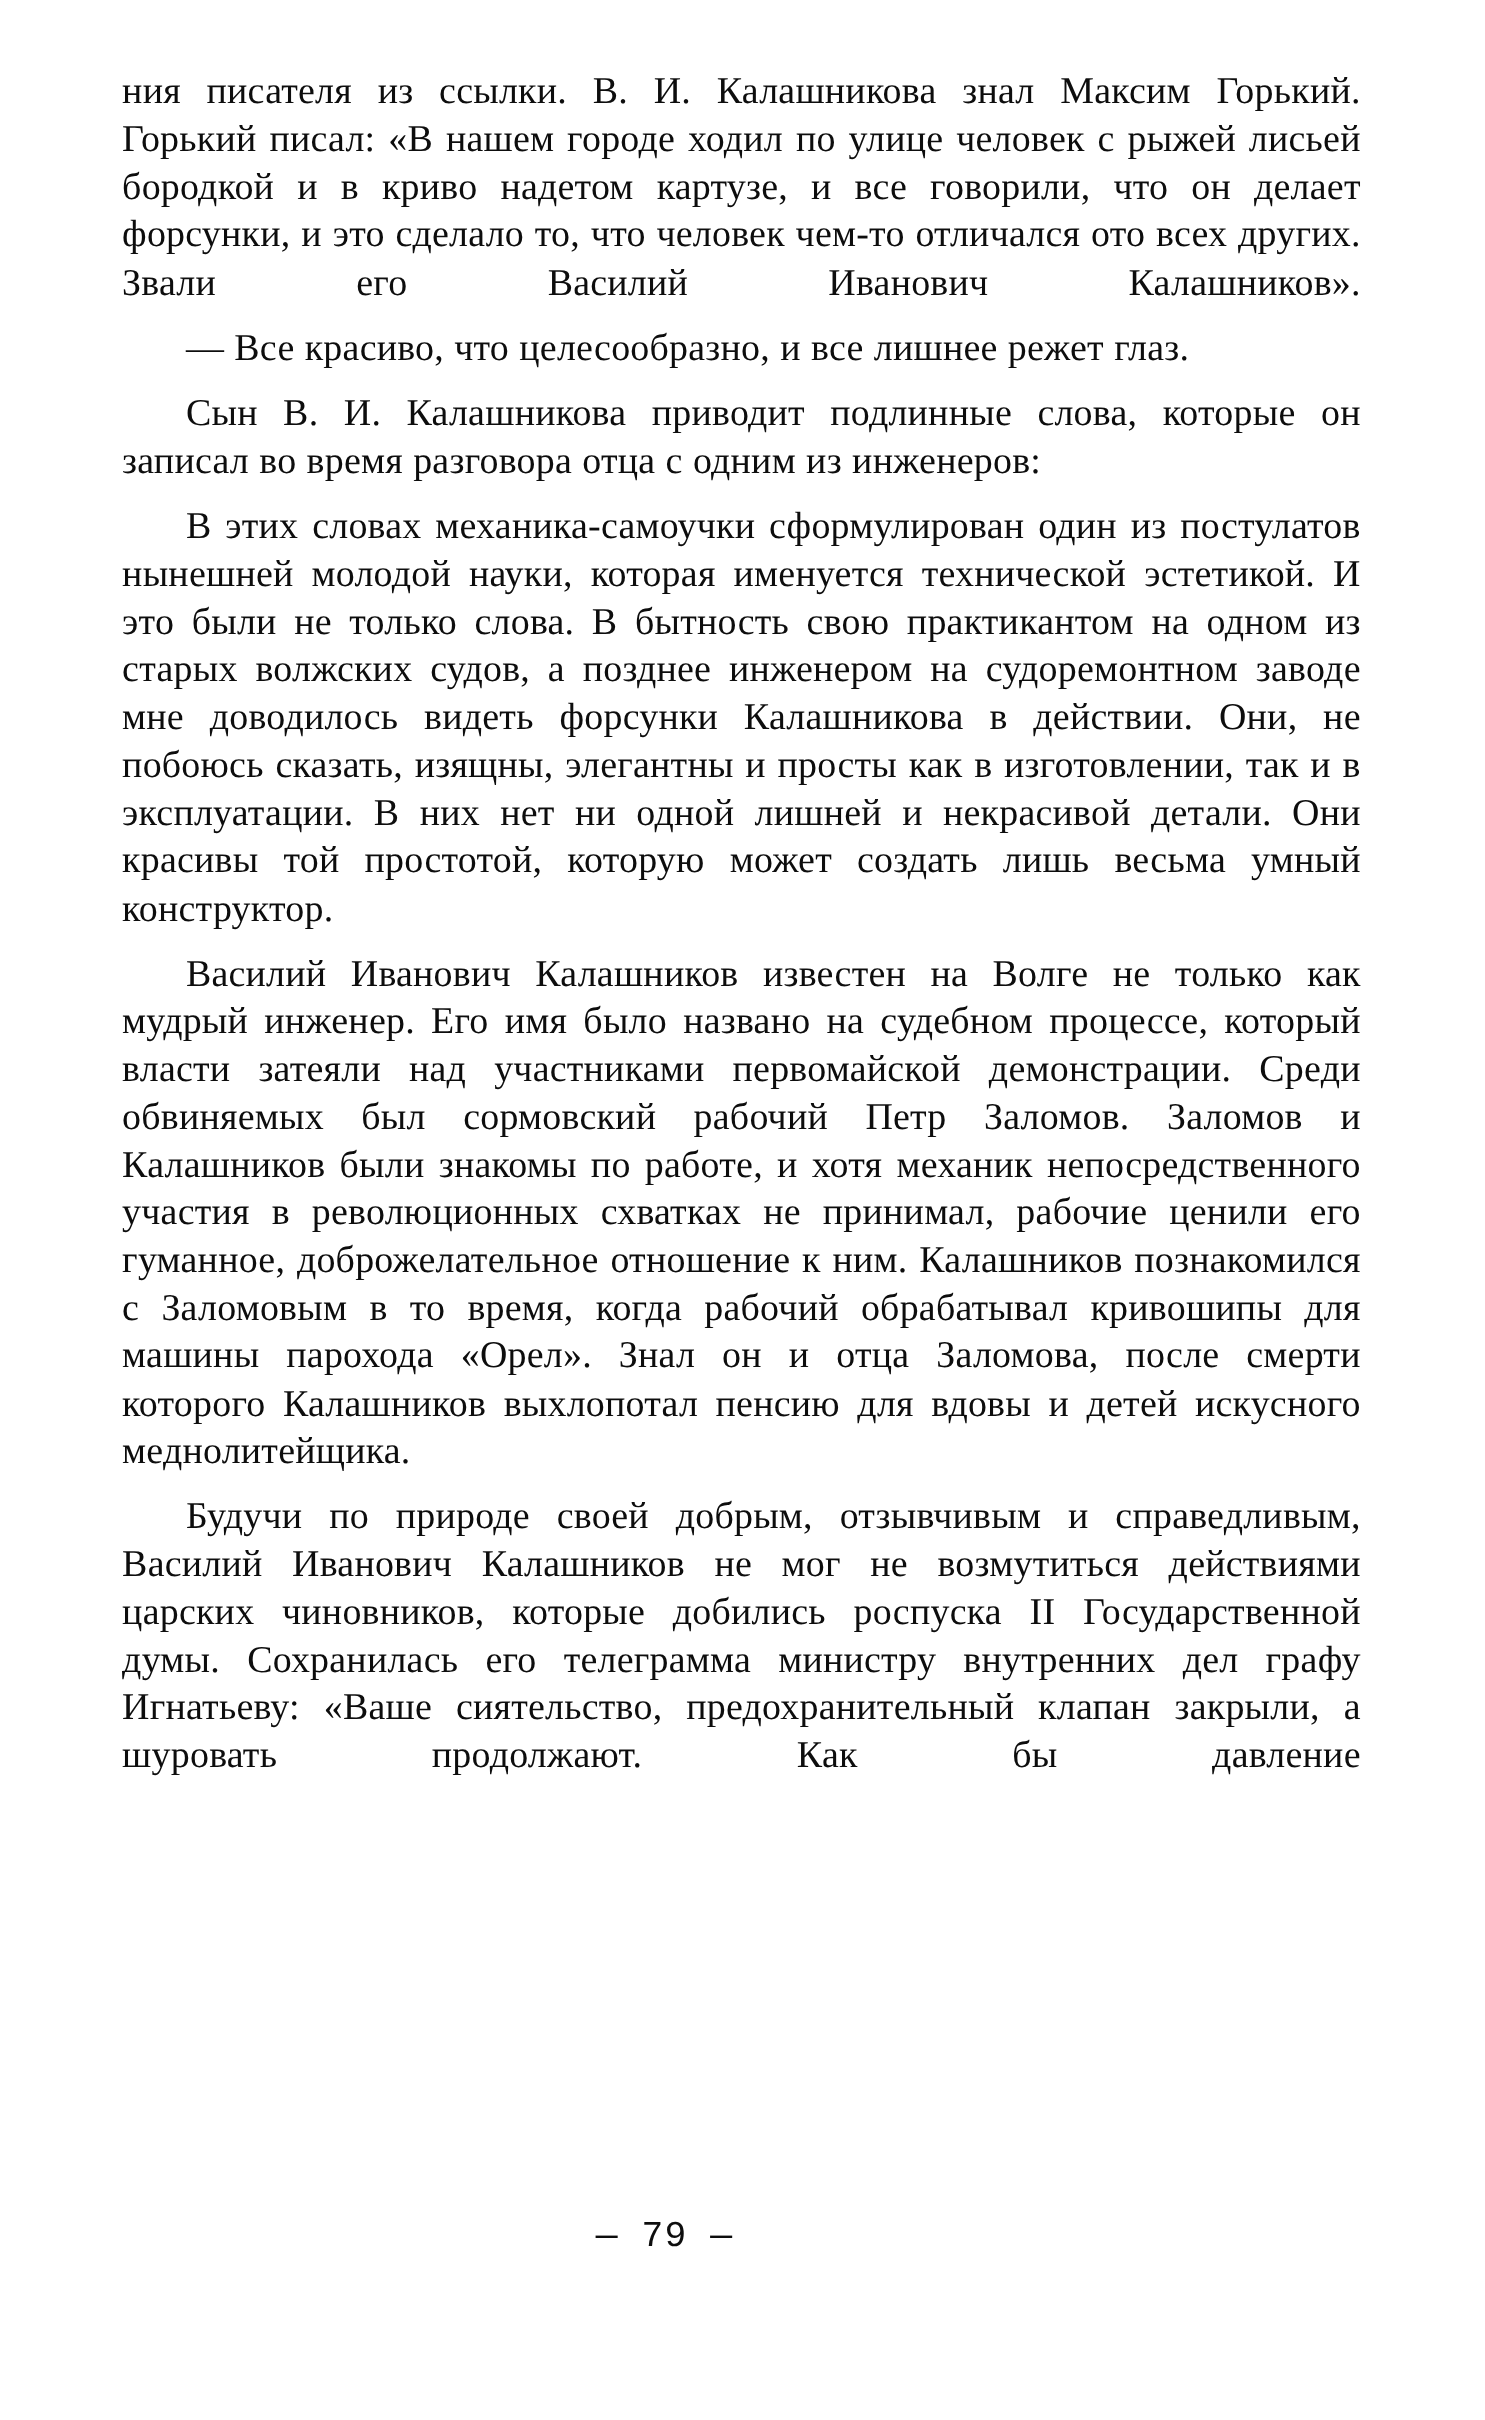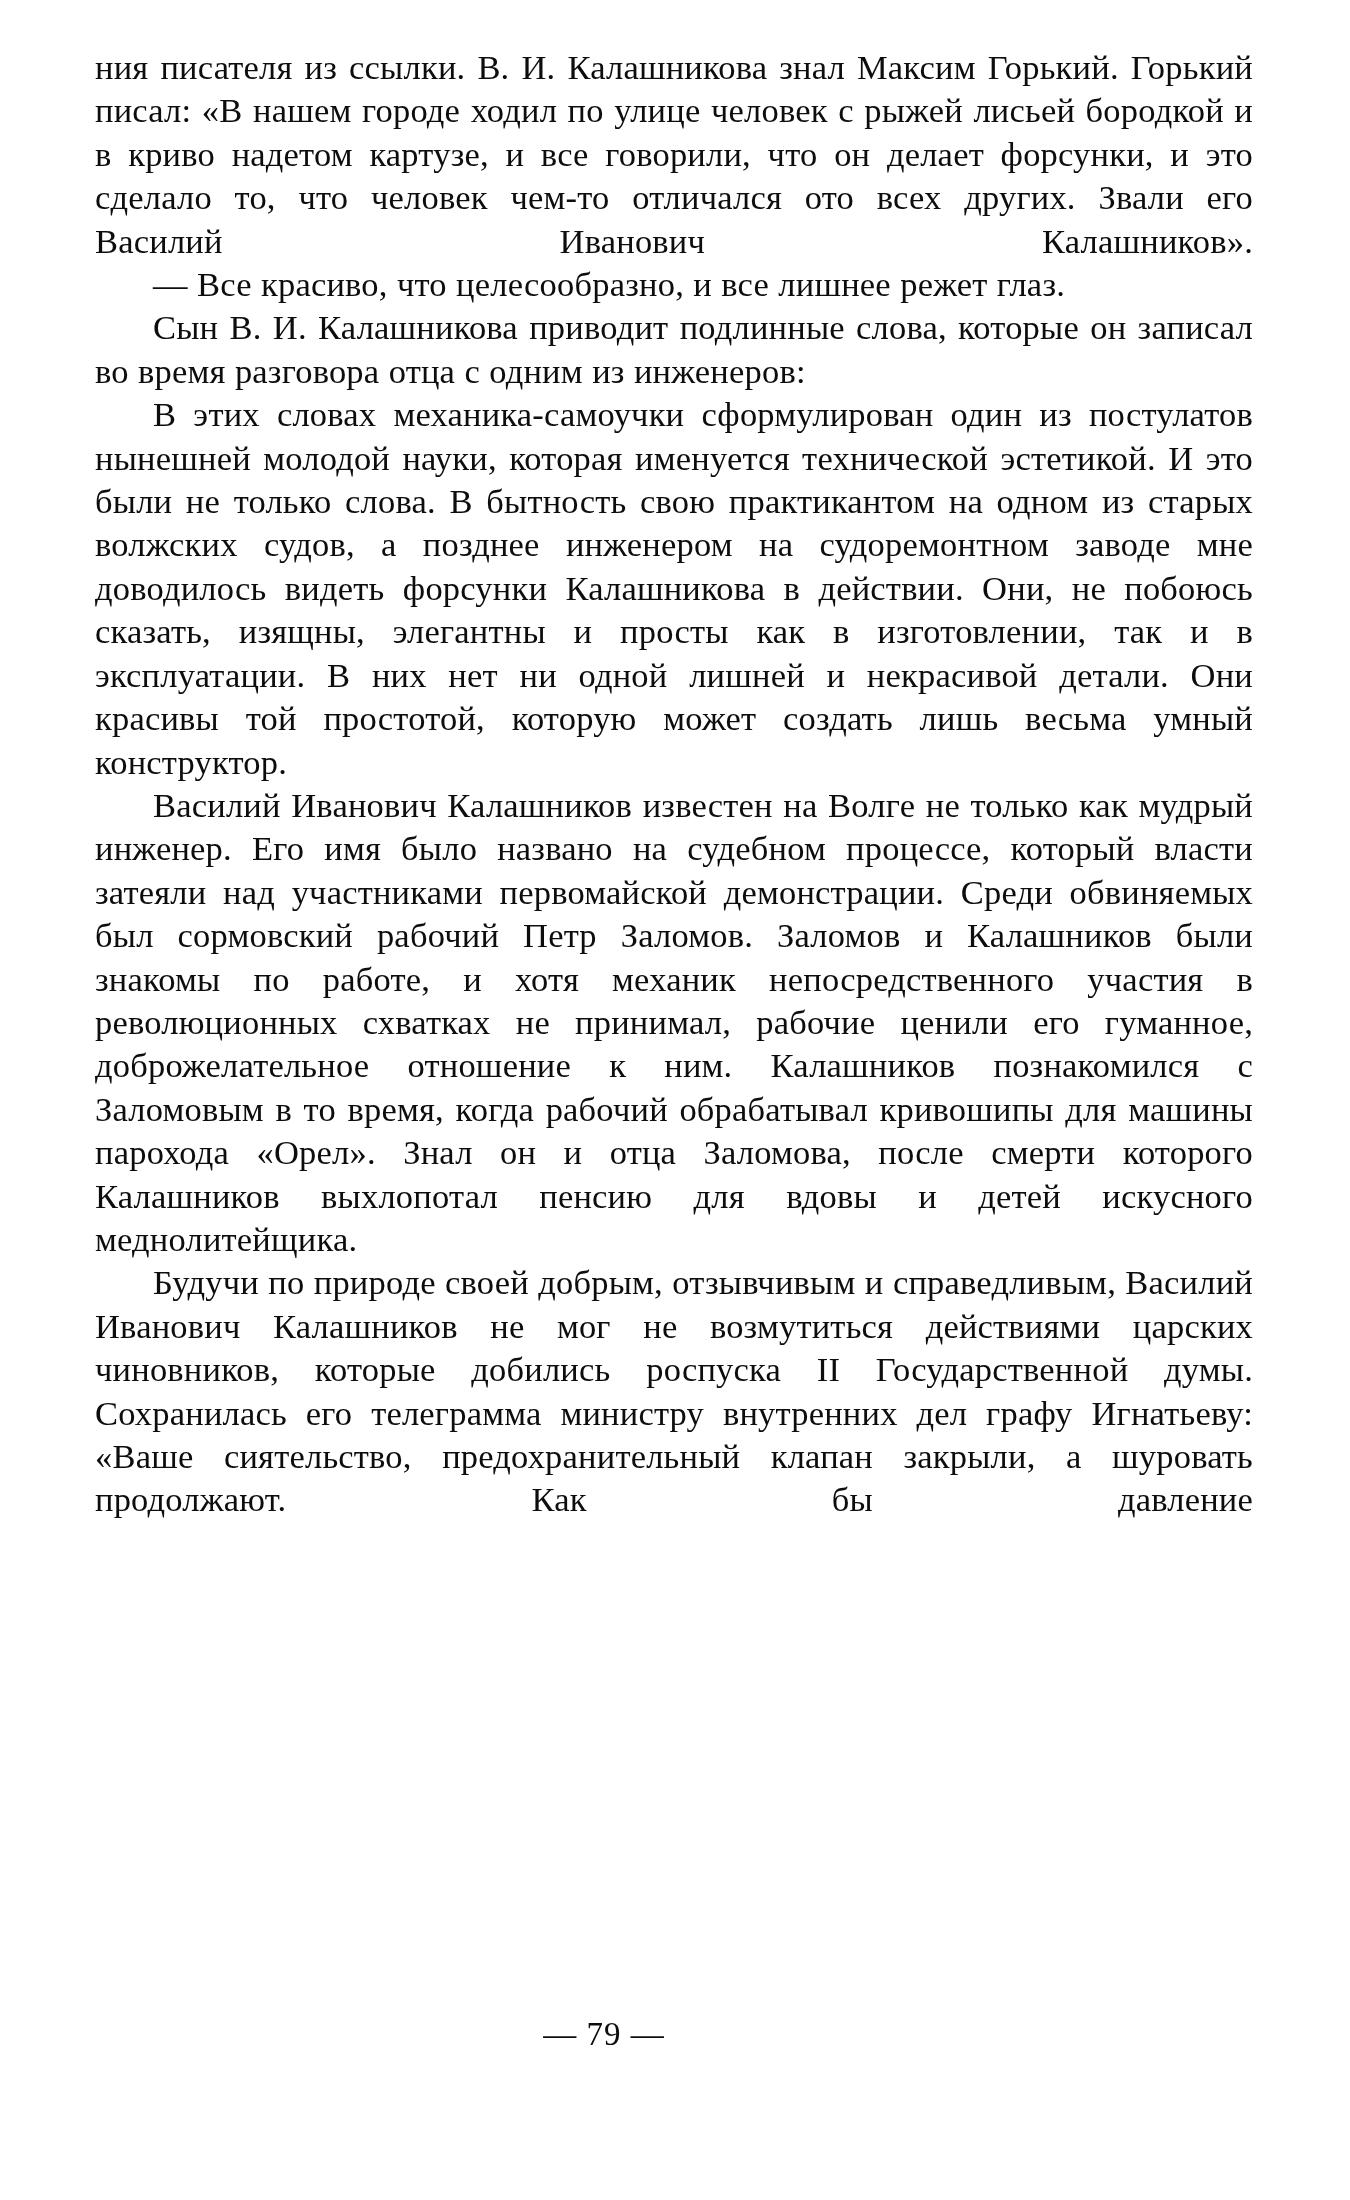--- a/index.html
+++ b/index.html
@@ -24,21 +24,21 @@
   }
 
   .text-block {
     position: absolute;
     left: 95px;
     top: 46px;
     width: 1158px;
   }
 
   .para {
-    margin: 0;
+    margin: 16px;
     padding: 0;
     font-size: 34.5px;
     line-height: 43.4px;
     text-align: justify;
     text-justify: inter-word;
     letter-spacing: 0.2px;
     word-spacing: 0.5px;
     -webkit-hyphens: none;
     hyphens: none;
     color: #0d0d0d;
@@ -55,20 +55,21 @@
   .pagenum {
     position: absolute;
     left: 0;
     top: 2014px;
     width: 1208px;
     text-align: center;
     font-size: 33px;
     line-height: 40px;
     letter-spacing: 1px;
     color: #0d0d0d;
+    font-family: Liberation Mono, monospace;
   }
 </style>
 </head>
 <body>
 
 <div class="page">
 
   <div class="text-block">
 
     <p class="para stretch-all">ния писателя из ссылки. В. И. Калашникова знал Максим Горький. Горький писал: «В нашем городе ходил по улице человек с рыжей лисьей бородкой и в криво надетом картузе, и все говорили, что он делает форсунки, и это сделало то, что человек чем-то отличался ото всех других. Звали его Василий Иванович Калашников».</p>

